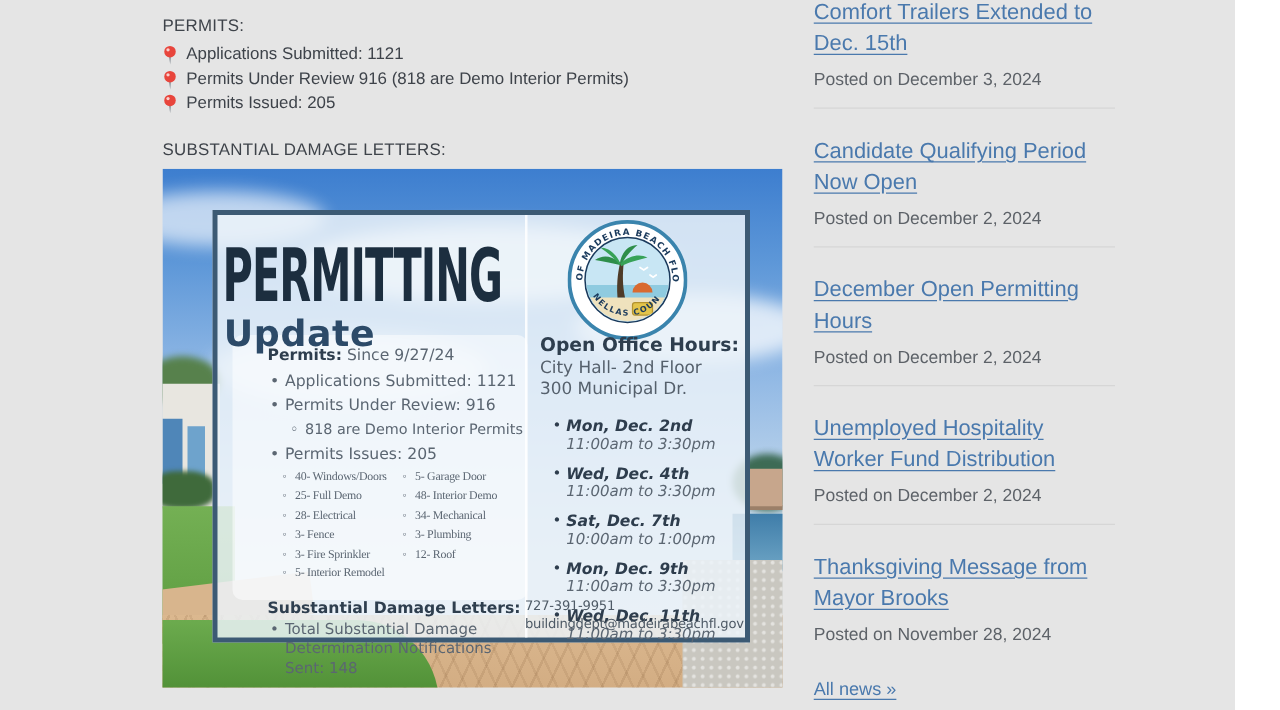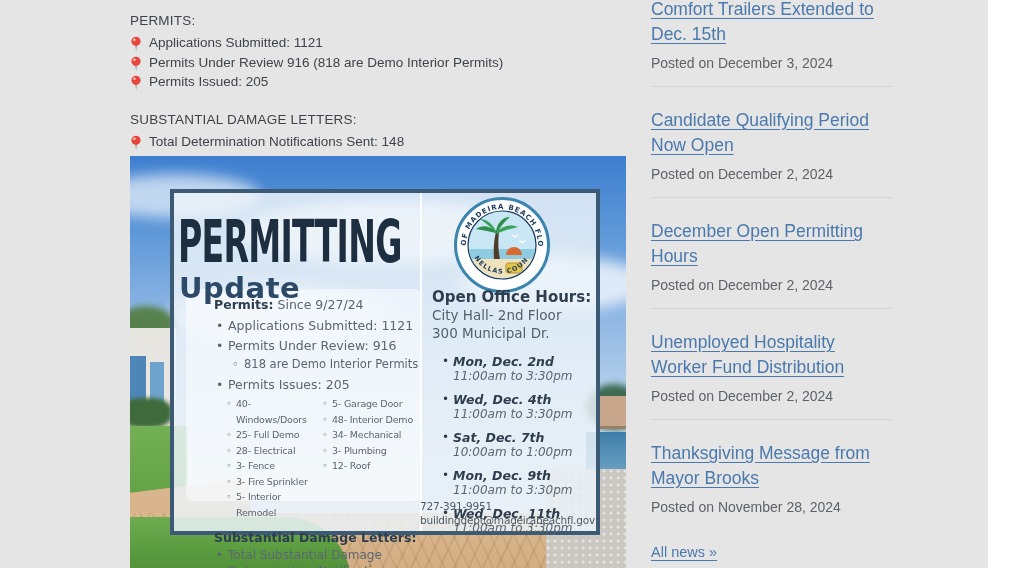--- a/index.html
+++ b/index.html
@@ -58,21 +58,21 @@
   .seal { left:280px; top:4px; }
 
   .fl-left { left:40px; top:103px; width:206px; color:#5b6672; }
   .fl-lead { font-size:12.5px; line-height:18px; }
   .fl-lead b { color:#2e3e4e; }
   .fl-bullets { list-style:none; margin-top:2px; }
   .fl-bullets > li { position:relative; padding-left:14px; font-size:12.5px; line-height:19.5px; }
   .fl-bullets > li::before { content:"•"; position:absolute; left:2px; color:#5b6672; }
   .fl-sub { position:relative; padding-left:30px !important; font-size:11.5px !important; }
   .fl-sub::before { content:"◦" !important; left:18px !important; }
-  .issues { display:flex; gap:4px; margin:2px 0 0 12px; }
+  .issues { display:flex; gap:4px; margin:2px 0 0 12px;font-family:Liberation Serif, serif; }
   .issues .icol { display:flex; flex-direction:column; }
   .issues span { position:relative; padding-left:10px; font-size:9.5px; line-height:15.5px; letter-spacing:-.2px; }
   .issues span::before { content:"◦"; position:absolute; left:0; }
   .icol.c1 { width:92px; }
   .fl-damage-head { margin-top:9px; font-size:12.5px; font-weight:700; color:#2e3e4e; line-height:17px; }
   .fl-damage-item { position:relative; margin-top:2px; padding-left:14px; font-size:12px; line-height:15.5px; width:200px; }
   .fl-damage-item::before { content:"•"; position:absolute; left:2px; }
 
   .fl-right { left:258px; top:94px; width:166px; }
   .fl-hours-head { font-size:15px; font-weight:700; color:#2e3e4e; line-height:20px; }
@@ -123,30 +123,20 @@
             <path d="M5.1 9.5 L6.9 9.5 L6.2 15.6 Z" fill="#9aa0a6"></path>
             <circle cx="6" cy="5.3" r="4.6" fill="#e8453c"></circle>
             <circle cx="4.4" cy="3.8" r="1.3" fill="#ffffff" opacity=".75"></circle>
           </svg>
         <span>Permits Issued: 205</span>
       </li>
     </ul>
 
     <div class="gap-block"></div>
     <div class="sec-heading">SUBSTANTIAL DAMAGE LETTERS:</div>
-    <ul class="pin-list">
-      <li class="pin-item">
-        <svg width="12" height="16" viewBox="0 0 12 16">
-            <path d="M5.1 9.5 L6.9 9.5 L6.2 15.6 Z" fill="#9aa0a6"></path>
-            <circle cx="6" cy="5.3" r="4.6" fill="#e8453c"></circle>
-            <circle cx="4.4" cy="3.8" r="1.3" fill="#ffffff" opacity=".75"></circle>
-          </svg>
-        <span>Total Determination Notifications Sent: 148</span>
-      </li>
-    </ul>
 
     <div id="flyer">
 
       <div class="abs sky"></div>
       <div class="abs cloud c1"></div>
       <div class="abs cloud c2"></div>
       <div class="abs cloud c3"></div>
       <div class="abs cloud c4"></div>
       <div class="abs palm-left"></div>
       <div class="abs bldg-left">

